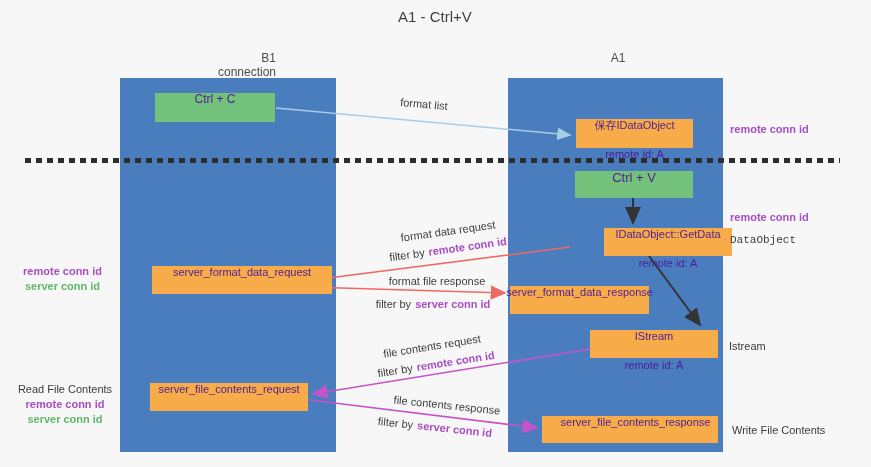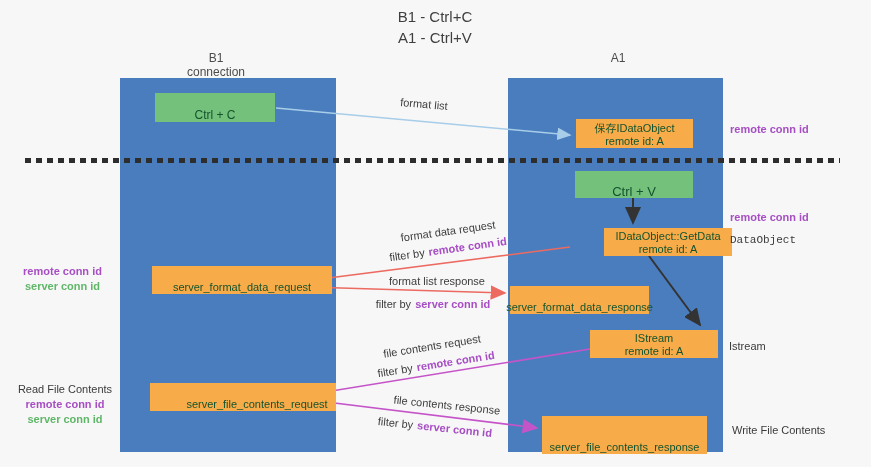--- a/index.html
+++ b/index.html
@@ -8,44 +8,44 @@
     background:#f7f7f8;
     font-family:"Liberation Sans", sans-serif;
     color:#3d3d3d;
   }
   .abs{position:absolute;}
   
   .title{left:355px;top:6px;width:160px;text-align:center;
          font-size:15px;line-height:21px;color:#3f3f3f;}
   
   .col-header{width:120px;text-align:center;font-size:12px;line-height:14px;color:#4c4c4c;}
-  .col-header.left{left:156px;top:51px;}
+  .col-header.left{left:156px;top:51px;text-align:right;}
   .col-header.right{left:558px;top:51px;}
   
   .column{background:#4a7dbe;top:78px;height:374px;width:216px;}
   .column.left{left:120px;}
   .column.right{left:508px;width:215px;}
   
   .dashed-line{left:25px;top:158px;width:815px;height:5px;
     background:repeating-linear-gradient(90deg,#2d2d2d 0 6px,transparent 6px 11px);
     z-index:3;}
   
-  .box{display:flex;align-items:center;justify-content:flex-end;flex-direction:column;
-       color:#14532d;font-size:11px;line-height:13px;text-align:center;z-index:4;}
+  .box{display:flex;align-items:center;justify-content:flex-start;flex-direction:column;
+       color:#4c1d95;font-size:11px;line-height:13px;text-align:center;z-index:4;}
   .box.green{background:#74c17b;}
-  .box.orange{background:#f7ab49;}
+  .box.orange{background:#f7ab49;gap:16px;}
   .box-ctrl-c{left:155px;top:93px;width:120px;height:29px;font-size:12px;}
   .box-save{left:576px;top:119px;width:117px;height:29px;}
   .box-ctrl-v{left:575px;top:171px;width:118px;height:27px;font-size:13px;}
   .box-getdata{left:570px;top:228px;width:128px;height:28px;margin-left:34px;}
   .box-fmt-req{left:152px;top:266px;width:180px;height:28px;}
   .box-fmt-resp{left:510px;top:286px;width:139px;height:28px;}
   .box-istream{left:590px;top:330px;width:128px;height:28px;}
-  .box-file-req{left:150px;top:383px;width:158px;height:28px;padding-left:28px;}
-  .box-file-resp{left:542px;top:416px;width:165px;height:38px;}
+  .box-file-req{left:150px;top:383px;width:158px;height:28px;}
+  .box-file-resp{left:542px;top:416px;width:165px;height:27px;padding-left:11px;}
   
   svg.arrows{left:0;top:0;z-index:3;}
   
   .alabel{z-index:5;font-size:11px;color:#3d3d3d;white-space:nowrap;
           transform:translate(-50%,-50%);}
   .rot-n8{transform:translate(-50%,-50%) rotate(-8deg);}
   .rot-n9{transform:translate(-50%,-50%) rotate(-9deg);}
   .rot-p5{transform:translate(-50%,-50%) rotate(5deg);}
   .rot-p6{transform:translate(-50%,-50%) rotate(6deg);}
   .key{font-weight:bold;margin-left:4px;}
@@ -61,21 +61,20 @@
   .lbl-istream{left:729px;top:340px;color:#3b3b3b;}
   .lbl-write{left:732px;top:424px;color:#3b3b3b;}
   .left-pair-upper{left:10px;top:264px;width:105px;}
   .left-block-lower{left:10px;top:382px;width:110px;}
   .lbl-read{color:#3b3b3b;font-weight:normal;}
 </style>
 </head>
 <body>
 
 <div class="abs title">
-  <div>B1 - Ctrl+C</div>
   <div>A1 - Ctrl+V</div>
 </div>
 
 <div class="abs col-header left">
   <div>B1</div>
   <div>connection</div>
 </div>
 <div class="abs col-header right">
   <div>A1</div>
 </div>
@@ -140,21 +139,21 @@
   <div>server_file_contents_response</div>
 </div>
 
 <div class="abs alabel rot-p5" style="left:424px;top:104px;">format list</div>
 
 <div class="abs alabel rot-n8" style="left:448px;top:231px;">format data request</div>
 <div class="abs alabel rot-n8" style="left:448px;top:249px;">
   <span>filter by</span><span class="key purple">remote conn id</span>
 </div>
 
-<div class="abs alabel" style="left:437px;top:281px;">format list response</div>
+<div class="abs alabel" style="left:437px;top:281px;">format file response</div>
 <div class="abs alabel" style="left:433px;top:304px;">
   <span>filter by</span><span class="key purple">server conn id</span>
 </div>
 
 <div class="abs alabel rot-n9" style="left:432px;top:346px;">file contents request</div>
 <div class="abs alabel rot-n9" style="left:436px;top:364px;">
   <span>filter by</span><span class="key purple">remote conn id</span>
 </div>
 
 <div class="abs alabel rot-p6" style="left:447px;top:405px;">file contents response</div>

